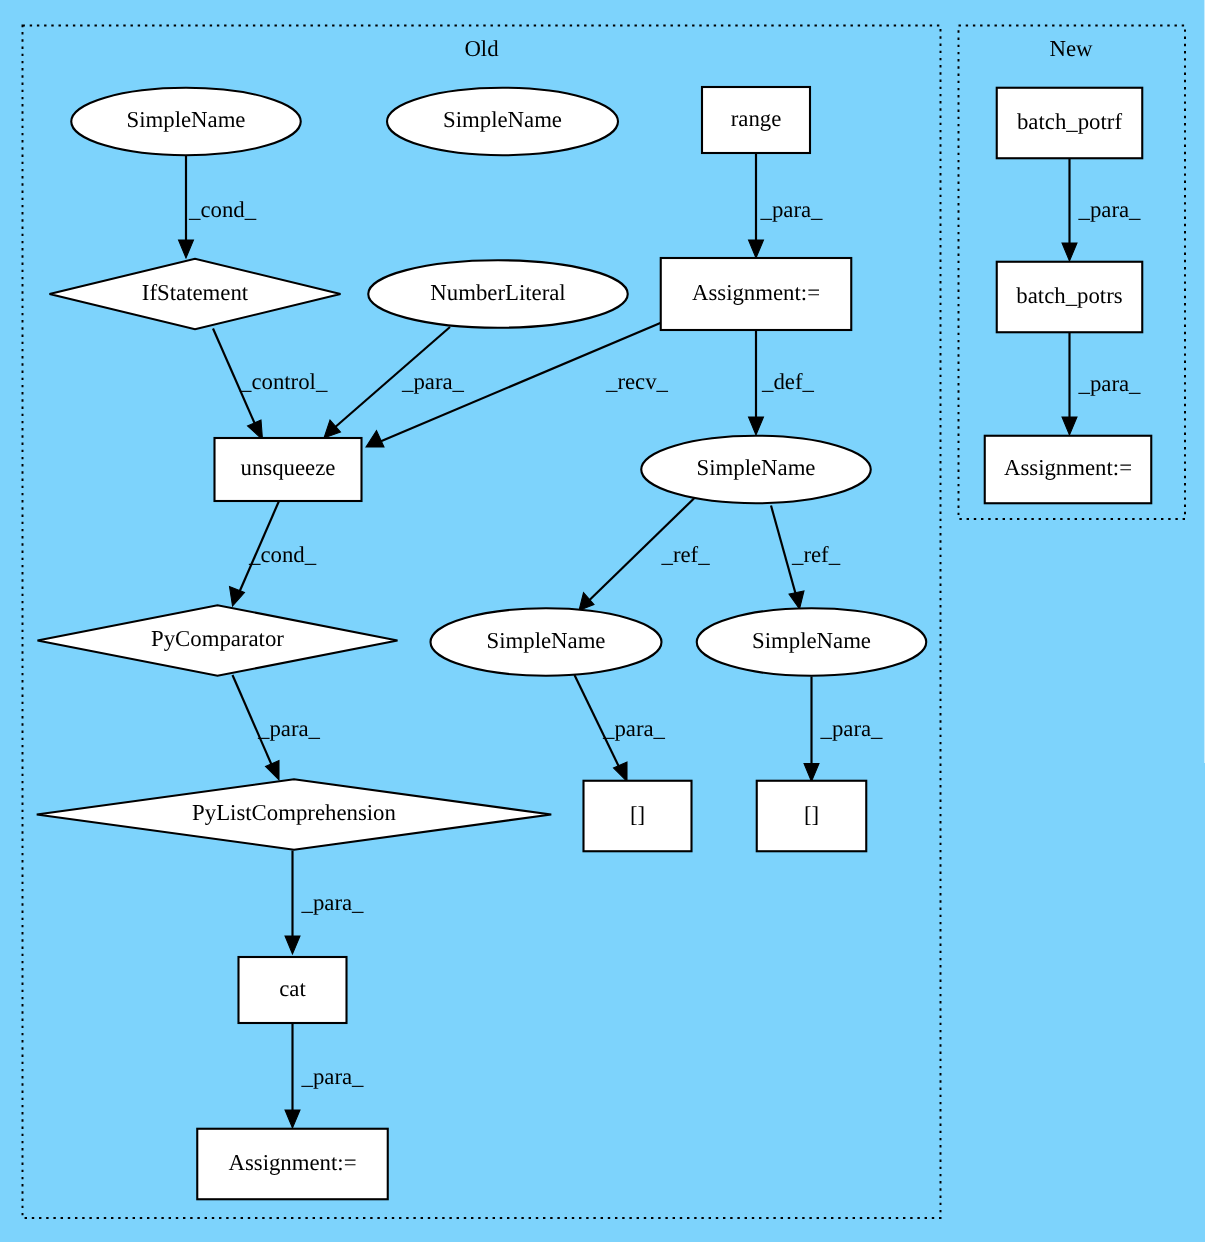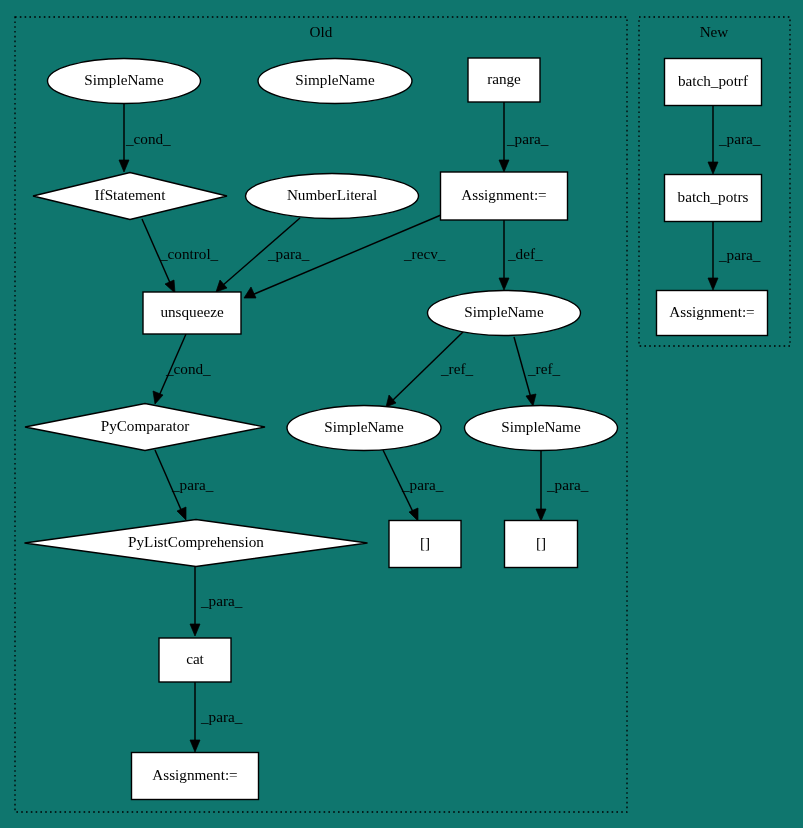--- a/index.html
+++ b/index.html
@@ -5,21 +5,21 @@
 <style>
   html, body {
     margin: 0;
     padding: 0;
     background: #ffffff;
   }
   #canvas {
     position: relative;
     width: 803px;
     height: 828px;
-    background: #0f766e;
+    background: #7dd3fc;
     font-family: "Liberation Serif", "DejaVu Serif", serif;
     overflow: hidden;
   }
   svg { display: block; }
   .node-shape {
     fill: #ffffff;
     stroke: #000000;
     stroke-width: 1.4;
   }
   .cluster-box {

